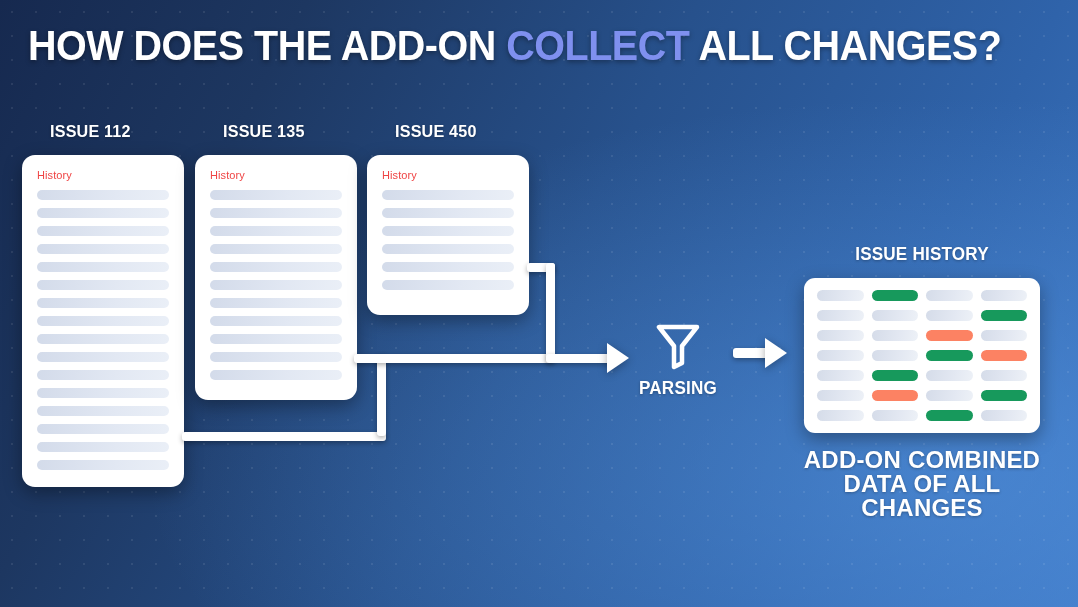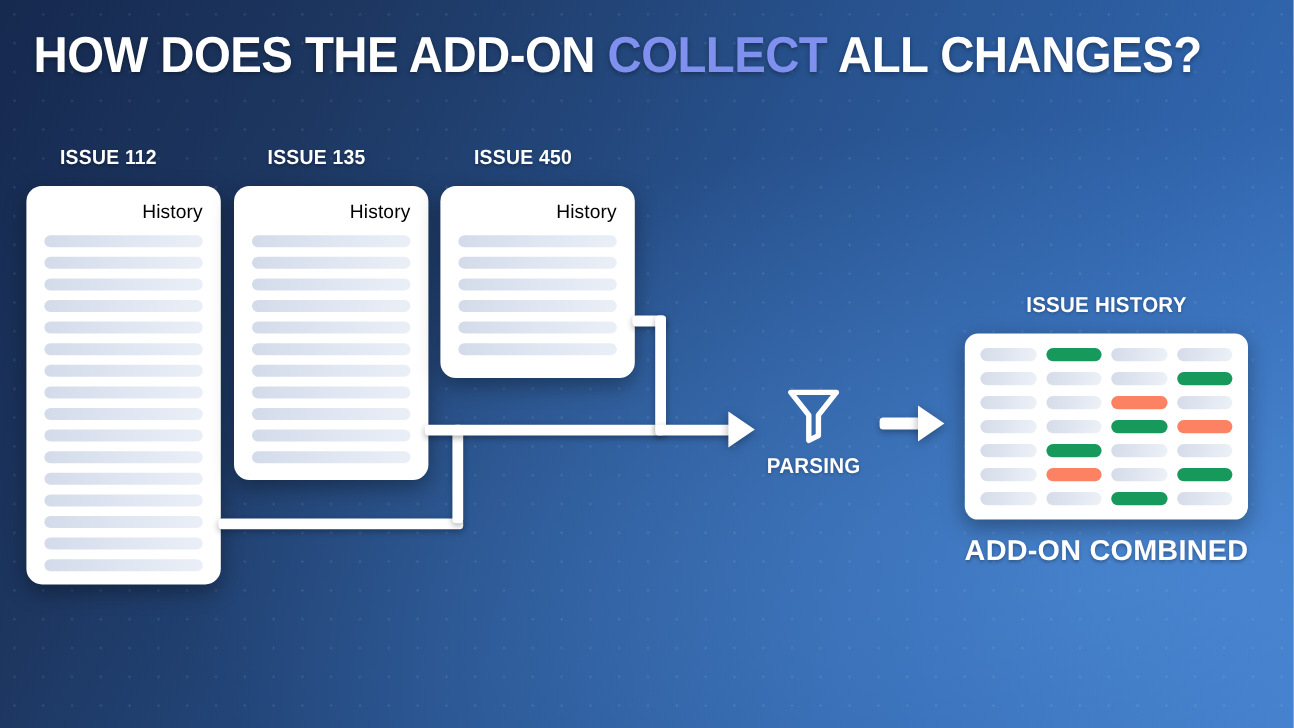--- a/index.html
+++ b/index.html
@@ -39,22 +39,22 @@
     text-shadow:0 1px 3px rgba(0,0,0,0.3);
   }
   .card {
     position:absolute;
     background:#ffffff;
     border-radius:13px;
     box-shadow:0 6px 18px rgba(0,0,0,0.34);
     padding:14px 15px 15px 15px;
   }
   .card h3 {
-    font-size:16px; font-weight:400; color:#000000;
-    text-align:right; margin-bottom:9px; letter-spacing:0.1px;
+    font-size:11px; font-weight:400; color:#ef4444;
+    text-align:left; margin-bottom:9px; letter-spacing:0.1px;
   }
   .bar {
     height:10px; border-radius:6px; margin-bottom:8px;
     background:linear-gradient(100deg,#d3dbea 0%,#e2e8f3 60%,#eaeff7 100%);
   }
   .bar:last-child { margin-bottom:0; }
 
   
   .conn { position:absolute; background:#ffffff; box-shadow:0 2px 5px rgba(0,0,0,0.32); }
   .conn.r { border-radius:3px; }
@@ -223,13 +223,14 @@
     </div>
     <div class="hrow">
       <div class="hcell gray"></div>
       <div class="hcell gray"></div>
       <div class="hcell green"></div>
       <div class="hcell gray"></div>
     </div>
   </div>
 <div class="history-caption">
   <span>ADD-ON COMBINED</span><br>
+  <span>DATA OF ALL CHANGES</span>
 </div>
 
 </body></html>

